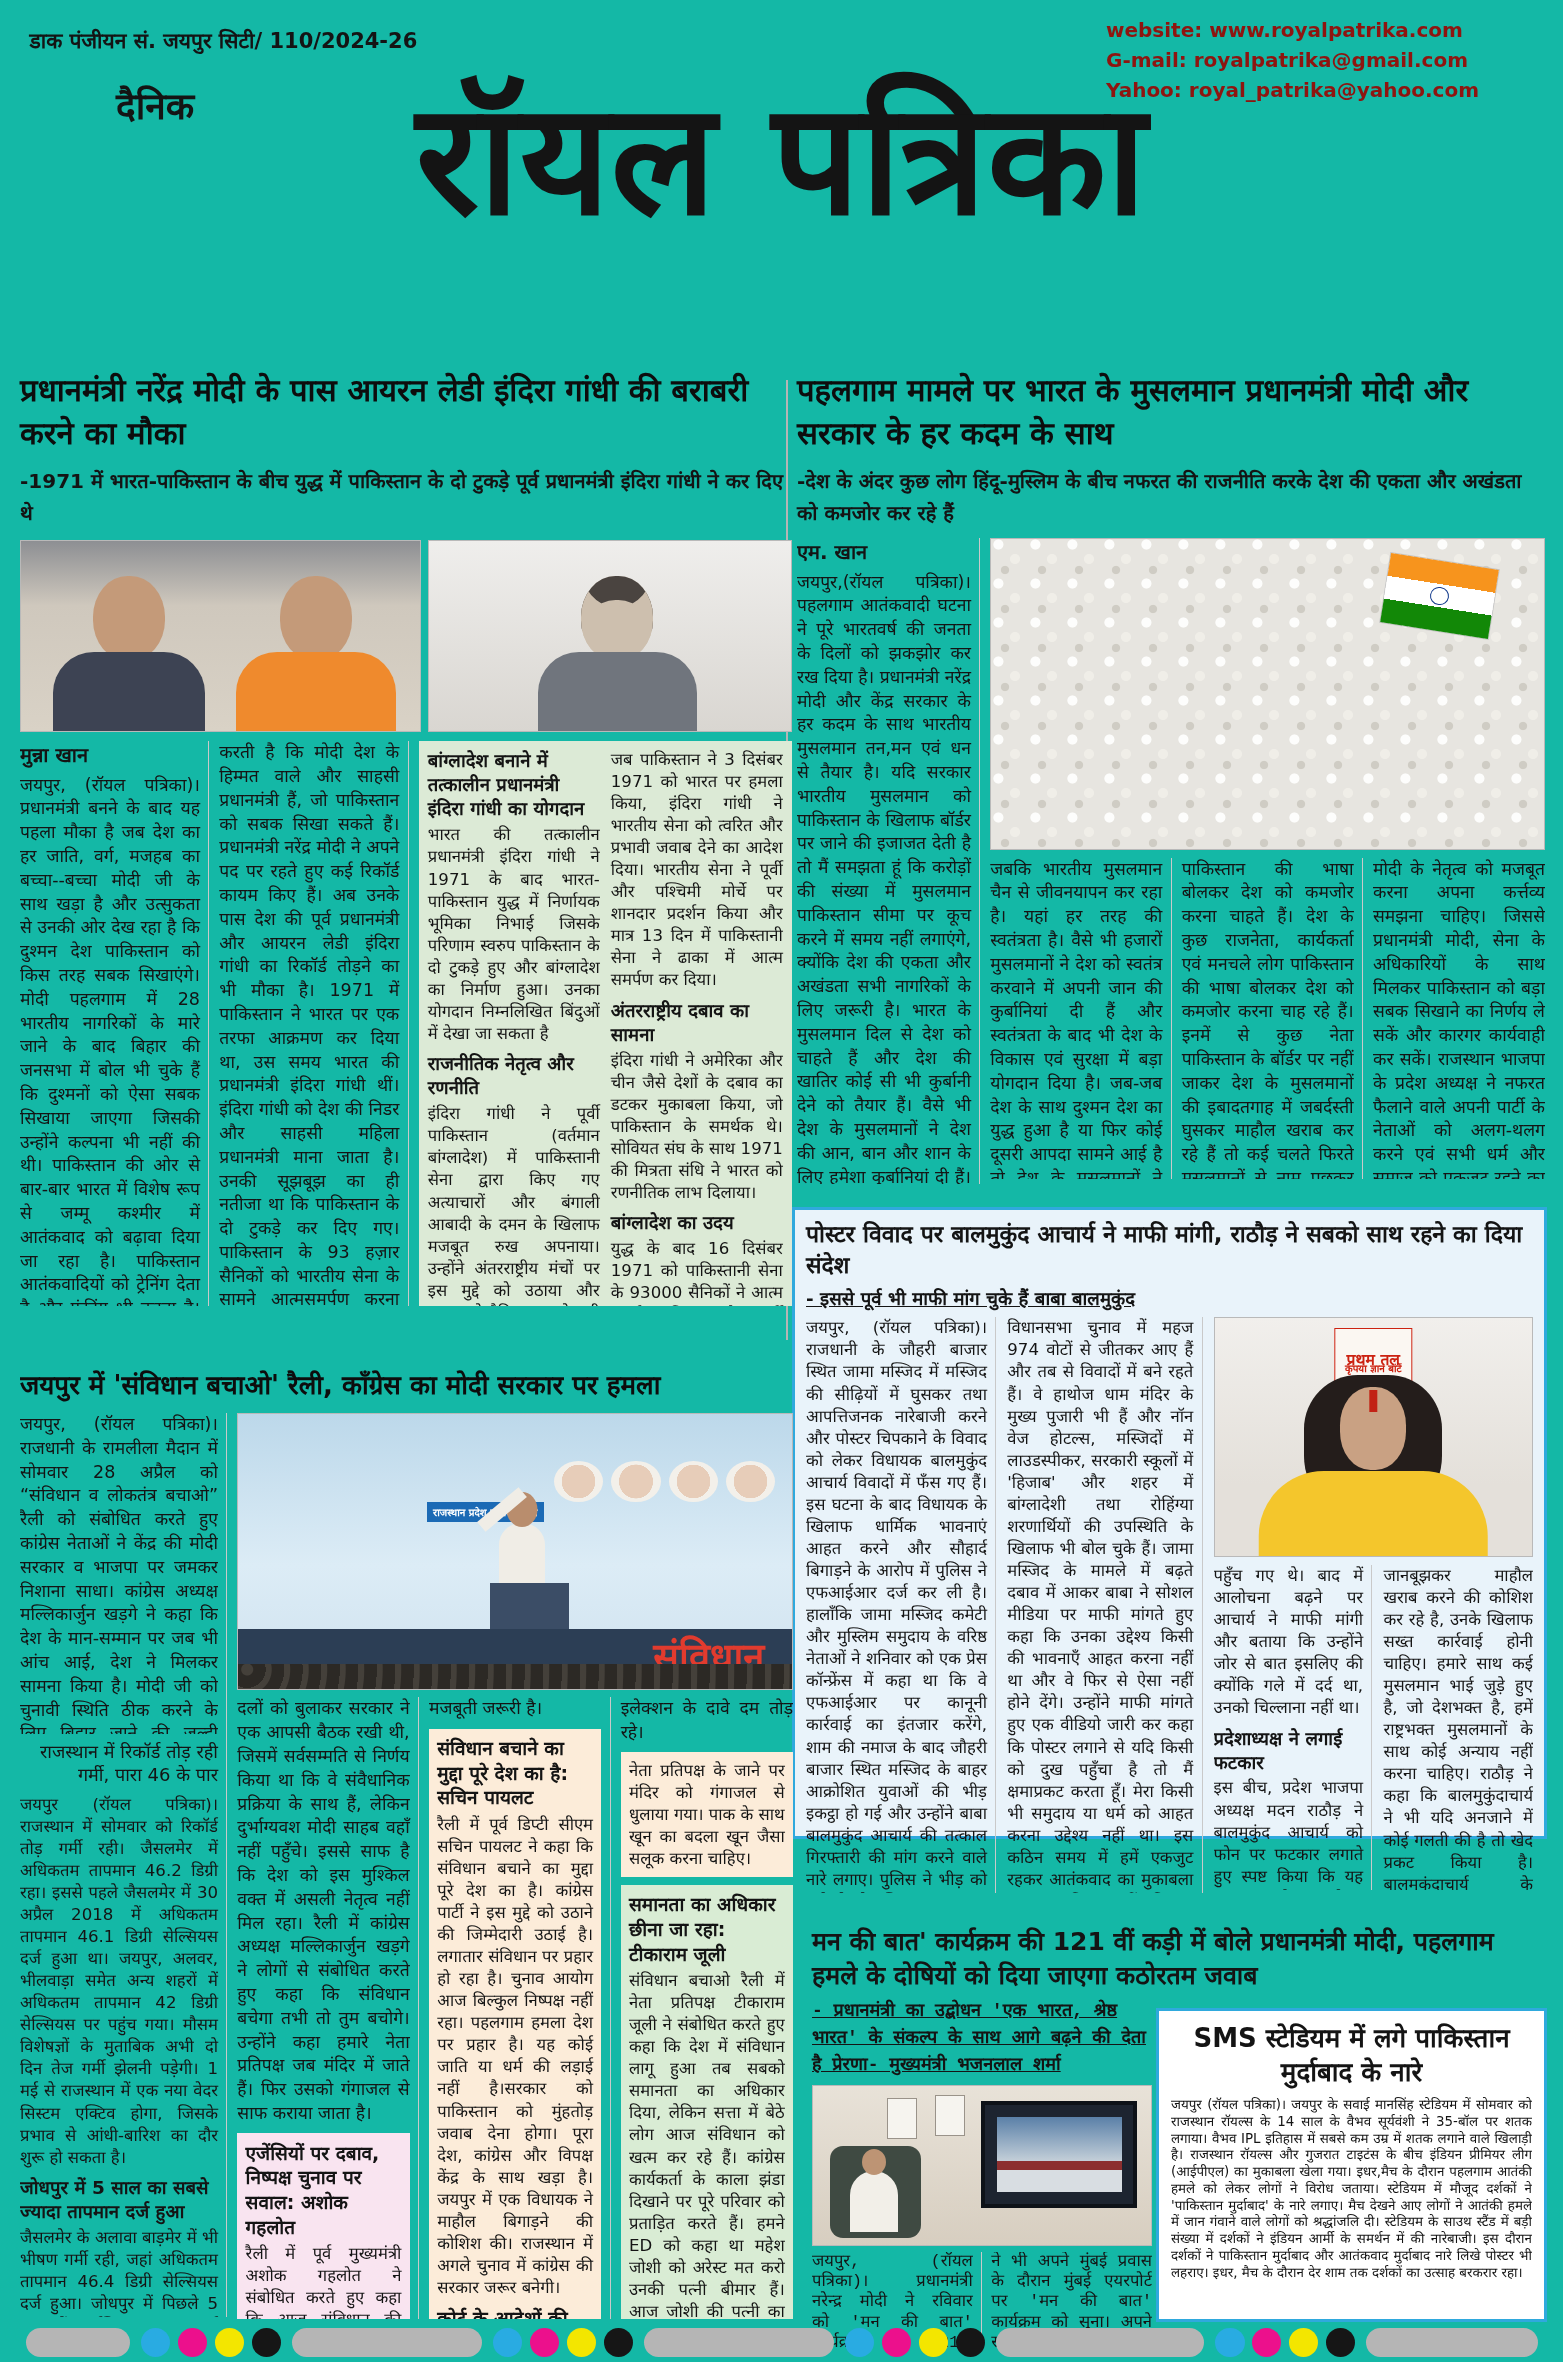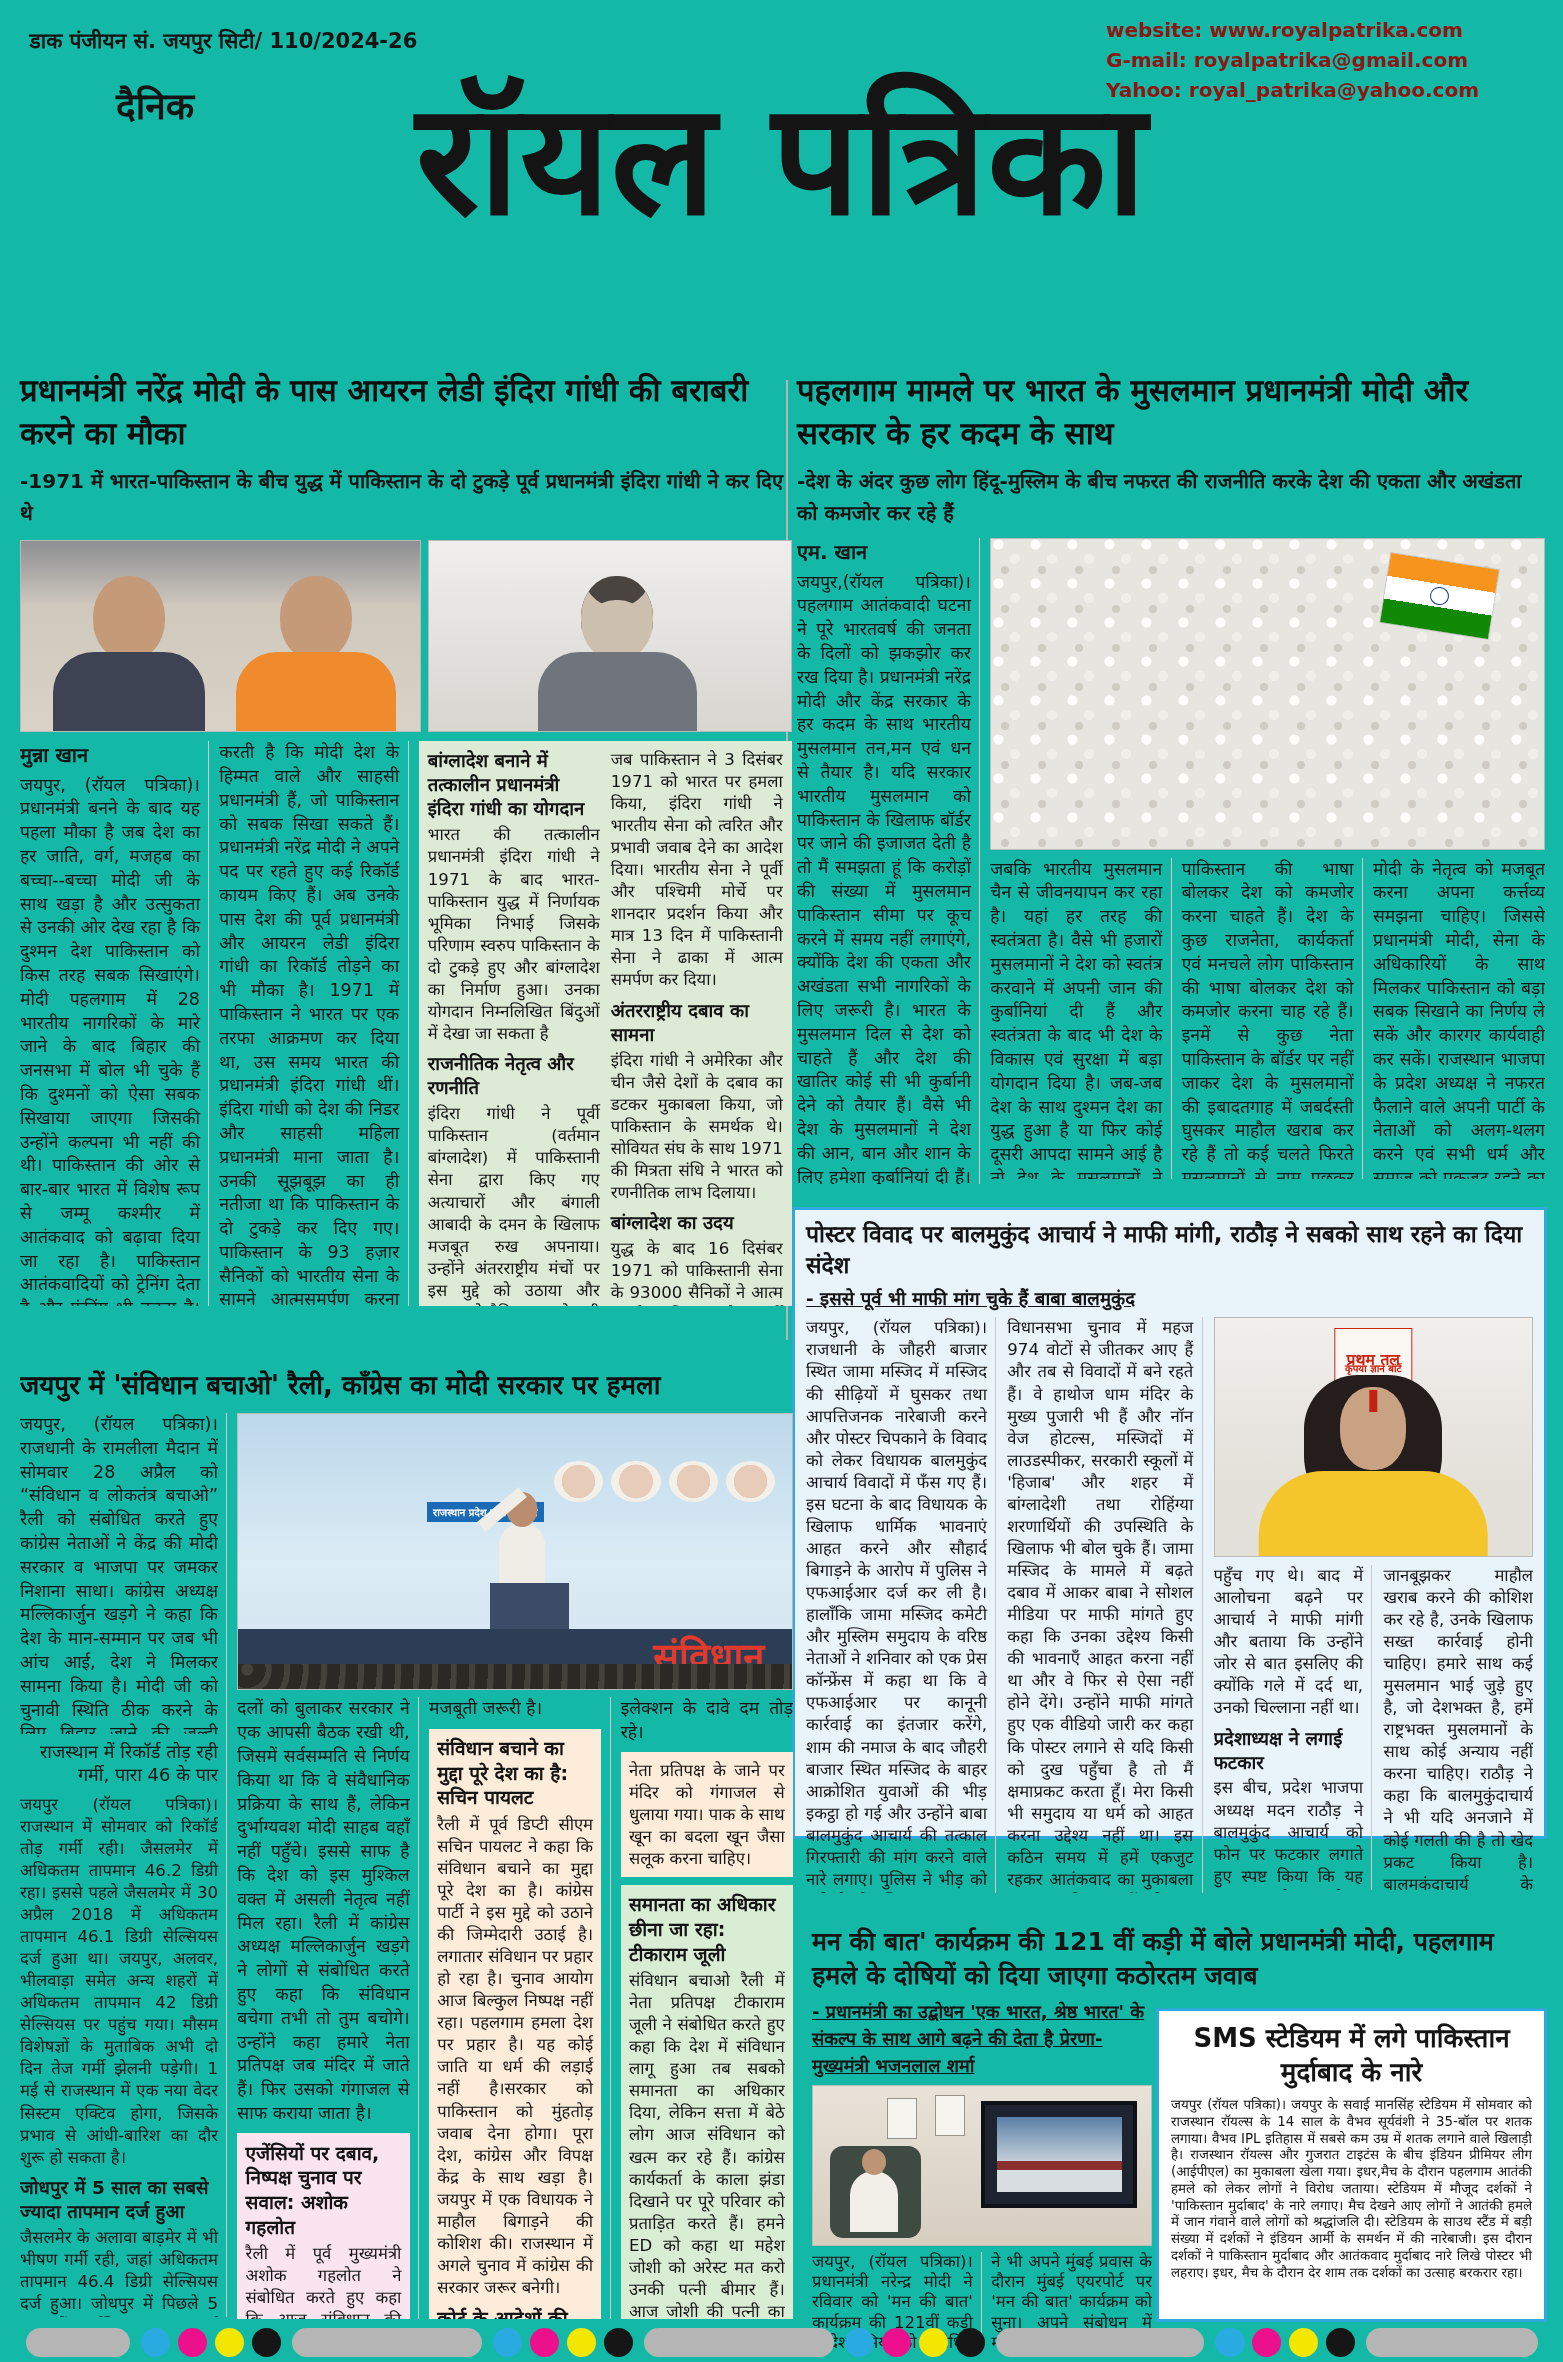--- a/index.html
+++ b/index.html
@@ -110,21 +110,21 @@
   .r-cols{display:flex;gap:10px;margin-top:7.4px;height:622px;overflow:hidden;}
   .r-cols .rcol{flex:1;}
   .tintbox{padding:7.4px 8.3px;margin-top:7.4px;}
   .pink{background:#f9e4f0;}
   .peach{background:#fcecd9;}
   .jgreen{background:#d9ecd4;}
   .tb-title{font-weight:700;font-size:19px;line-height:1.3;margin:0 0 3.7px 0;}
   
   .story-mkb{position:absolute;left:812px;top:1925px;width:735px;}
   .mkb-head{margin:0;font-size:25px;line-height:1.35;font-weight:800;}
-  .mkb-left{width:340px;}
+  .mkb-left{width:340px;font-family:Liberation Mono, monospace;}
   .mkb-sub{font-size:18px;font-weight:700;text-decoration:underline;line-height:1.5;margin-top:5.5px;}
   .photo-cm{height:159px;margin-top:5.5px;background:linear-gradient(180deg,#e8e2d8,#d7cec0);}
   .tv{position:absolute;right:4%;top:10%;width:44%;height:62%;background:#1d2430;border:4.6px solid #0e1218;}
   .tv::after{content:"";position:absolute;left:8%;right:8%;top:12%;bottom:12%;
              background:linear-gradient(180deg,#5a80a8,#c2ced8 58%,#8c2f2f 59% 70%,#d8dde2 71%);}
   .chair{position:absolute;left:5%;bottom:4%;width:27%;height:58%;background:#3f4a42;border-radius:13px;}
   .cm-man{position:absolute;left:11%;bottom:8%;width:48px;height:61px;background:#f2efe8;border-radius:24px 24px 0 0;}
   .cm-head{position:absolute;left:50%;top:-22px;transform:translateX(-50%);width:24px;height:26px;
            background:#bd9474;border-radius:50%;}
   .frame{position:absolute;width:28px;height:39px;background:#f6f4ef;border:1.8px solid #9a938a;}

